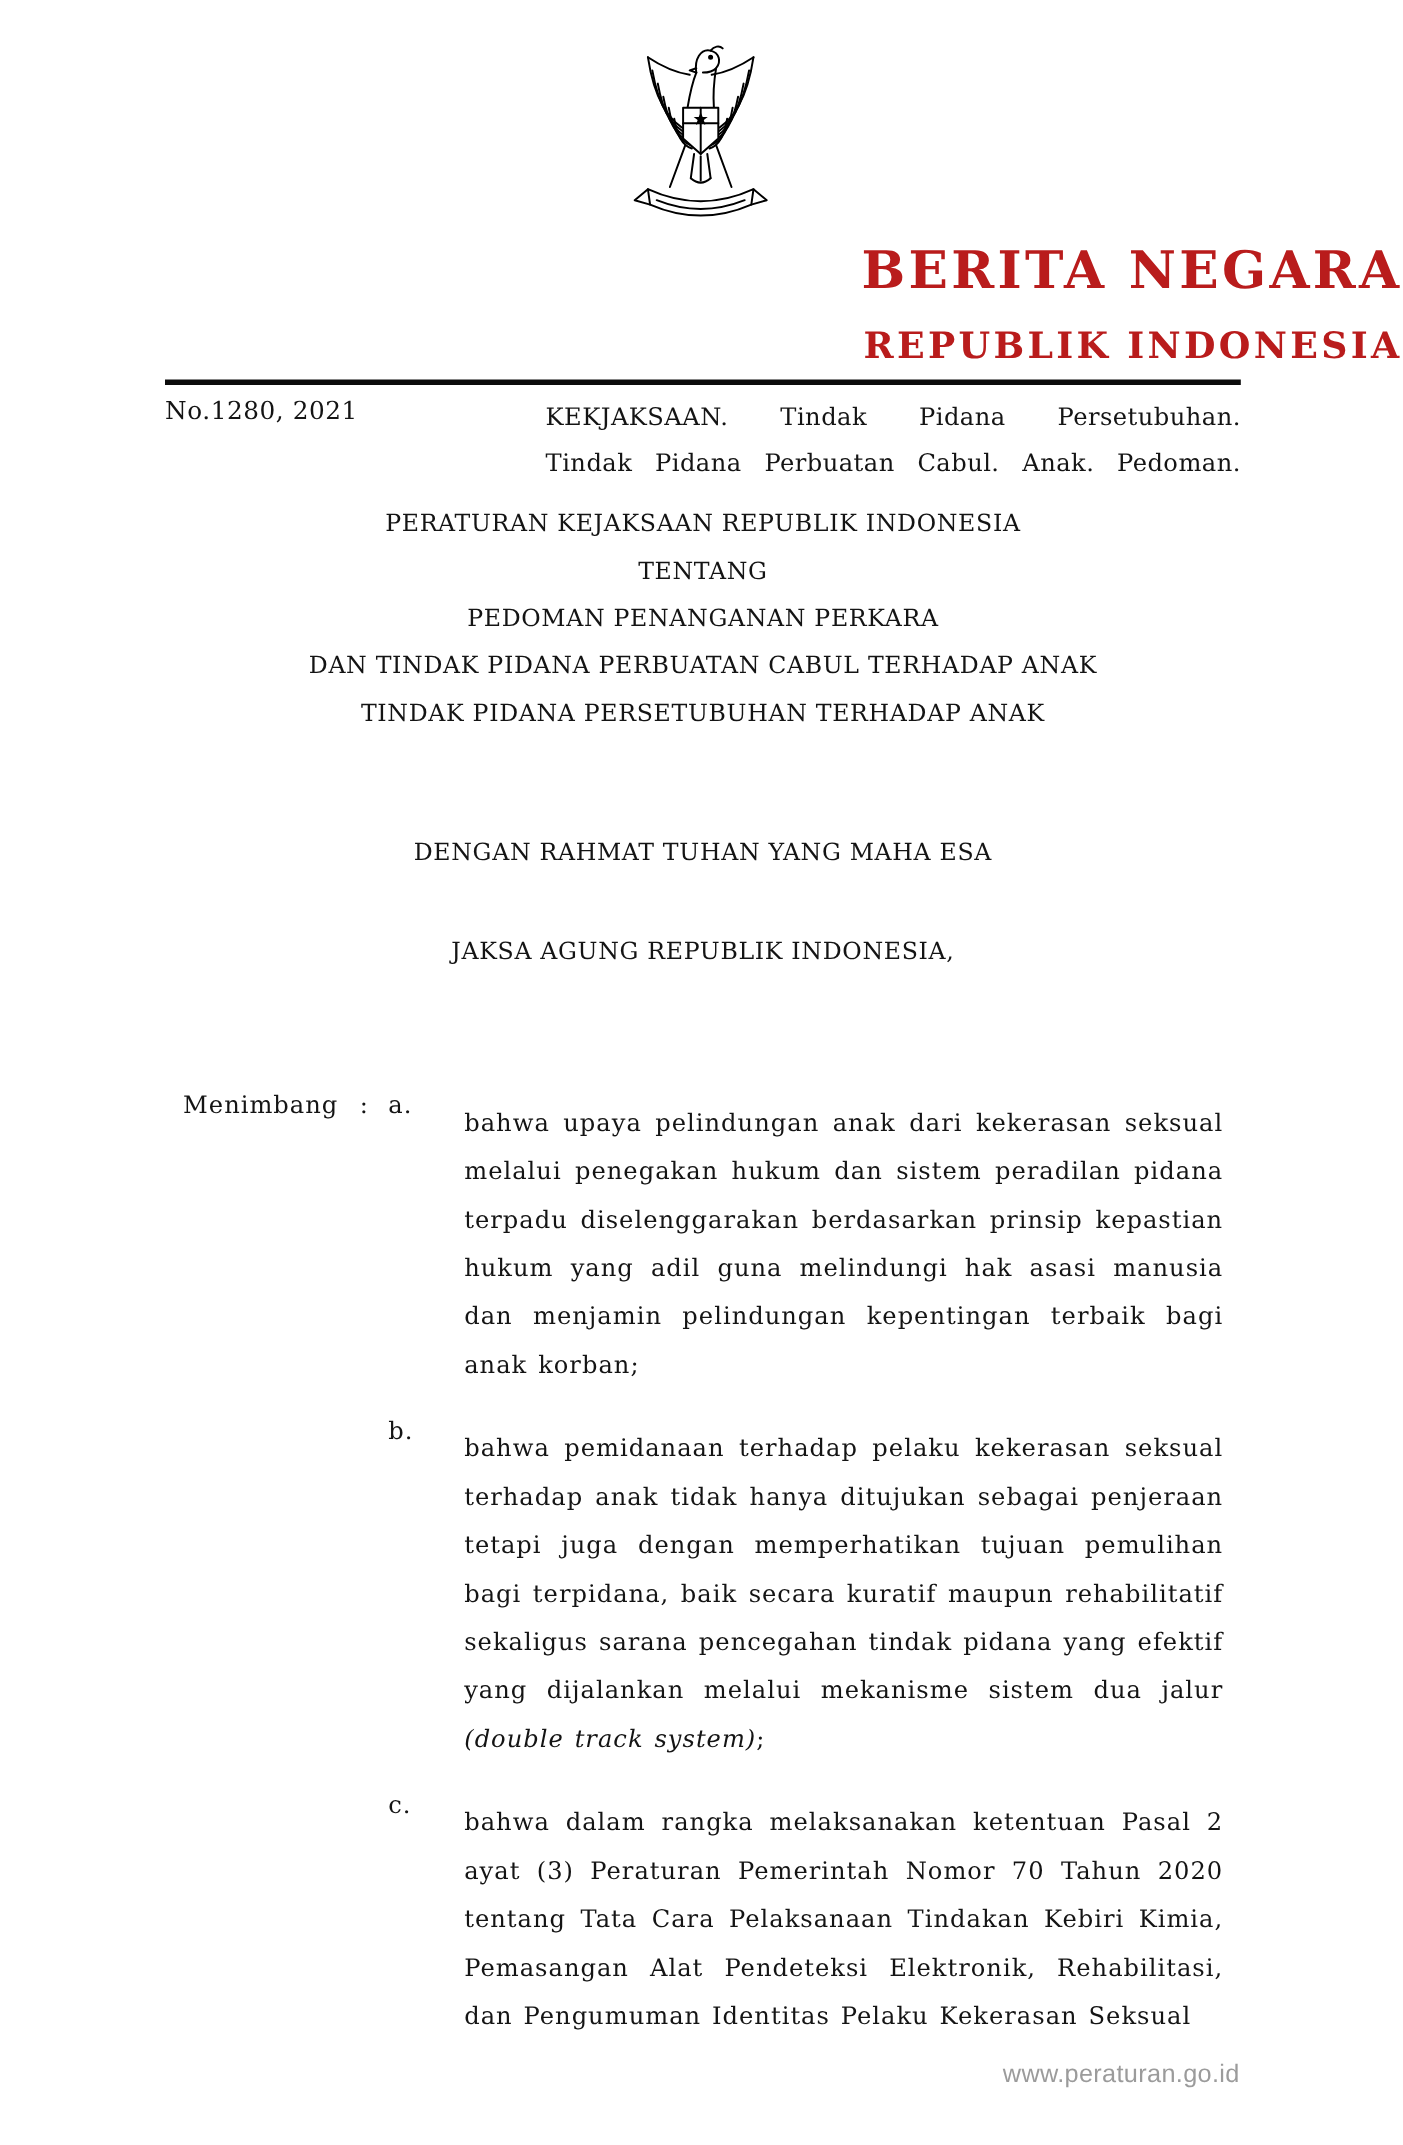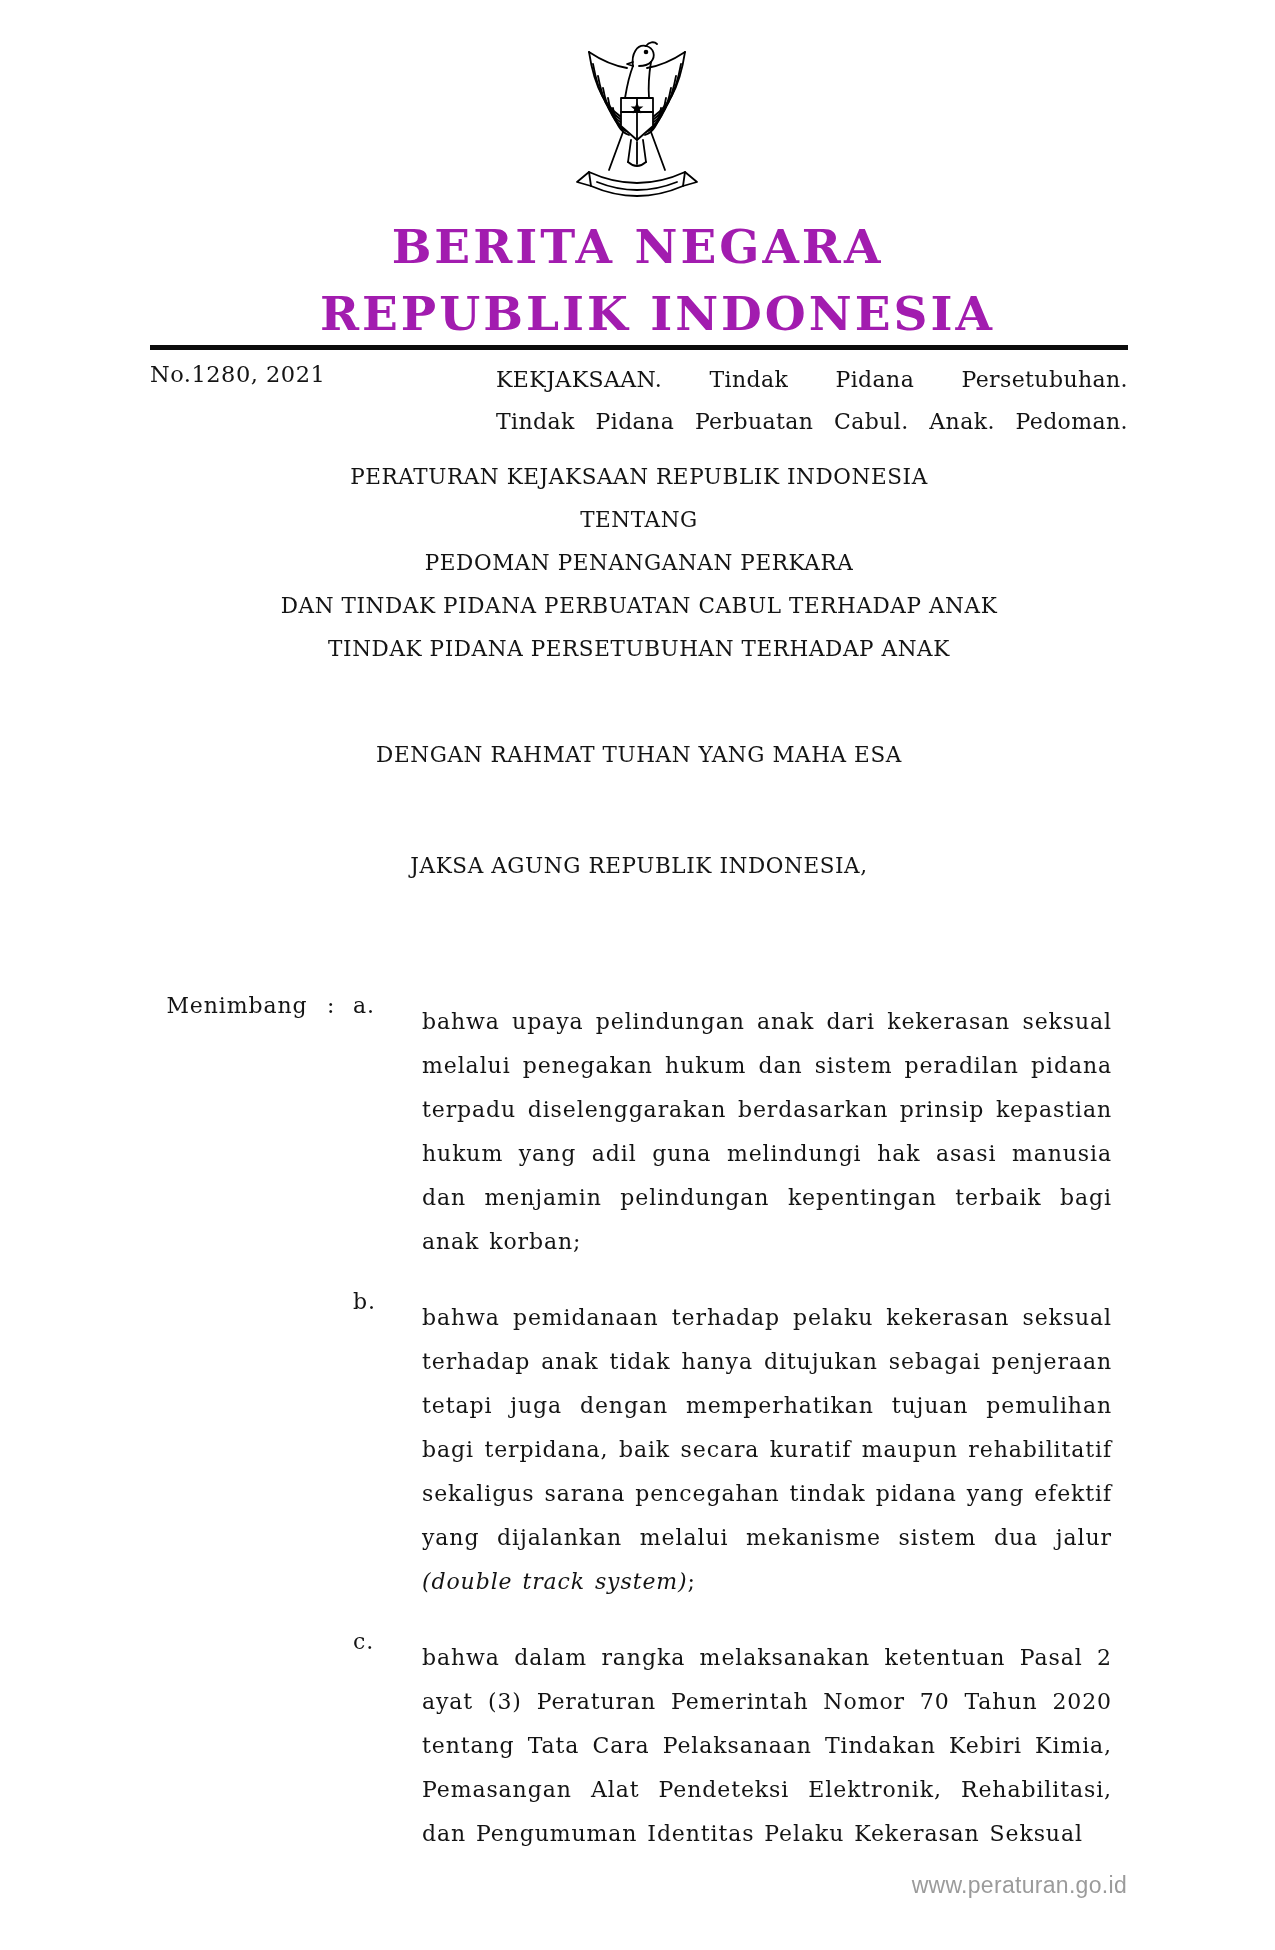--- a/index.html
+++ b/index.html
@@ -22,31 +22,31 @@
     height: 172px;
   }
   .emblem svg { width: 100%; height: 100%; }
 
   
   .masthead {
     position: absolute;
     top: 222px;
     left: 0;
     width: 100%;
-    text-align: center;
+    text-align: right;
     font-weight: bold;
-    color: #a21caf;
+    color: #b91c1c;
   }
   .masthead-line1 {
     font-size: 47px;
     letter-spacing: 3px;
     line-height: 50px;
   }
   .masthead-line2 {
-    font-size: 47px;
+    font-size: 33px;
     letter-spacing: 3px;
     line-height: 50px;
     margin-top: 17px;
     margin-left: 40px;
   }
   .masthead-rule {
     position: absolute;
     top: 345px;
     left: 150px;
     width: 978px;
@@ -87,21 +87,21 @@
     top: 455px;
     left: 150px;
     width: 978px;
     text-align: center;
     font-size: 21.5px;
     line-height: 43px;
     letter-spacing: 0.6px;
   }
   .invocation {
     position: absolute;
-    top: 742px;
+    top: 763px;
     left: 150px;
     width: 978px;
     text-align: center;
     font-size: 21.5px;
     letter-spacing: 0.6px;
   }
   .authority {
     position: absolute;
     top: 853px;
     left: 150px;

